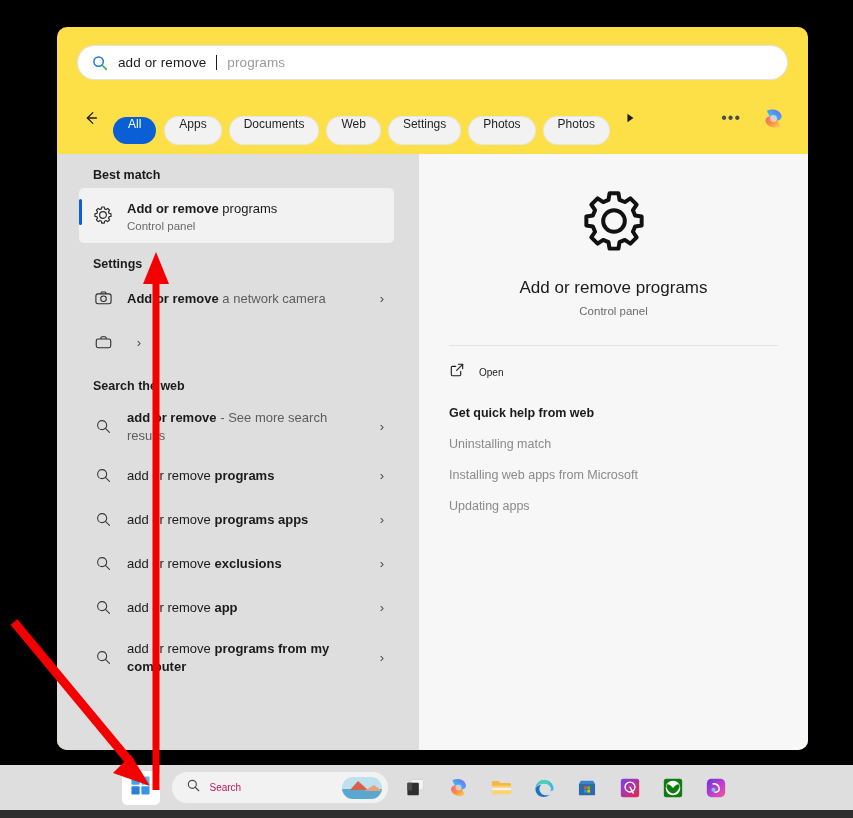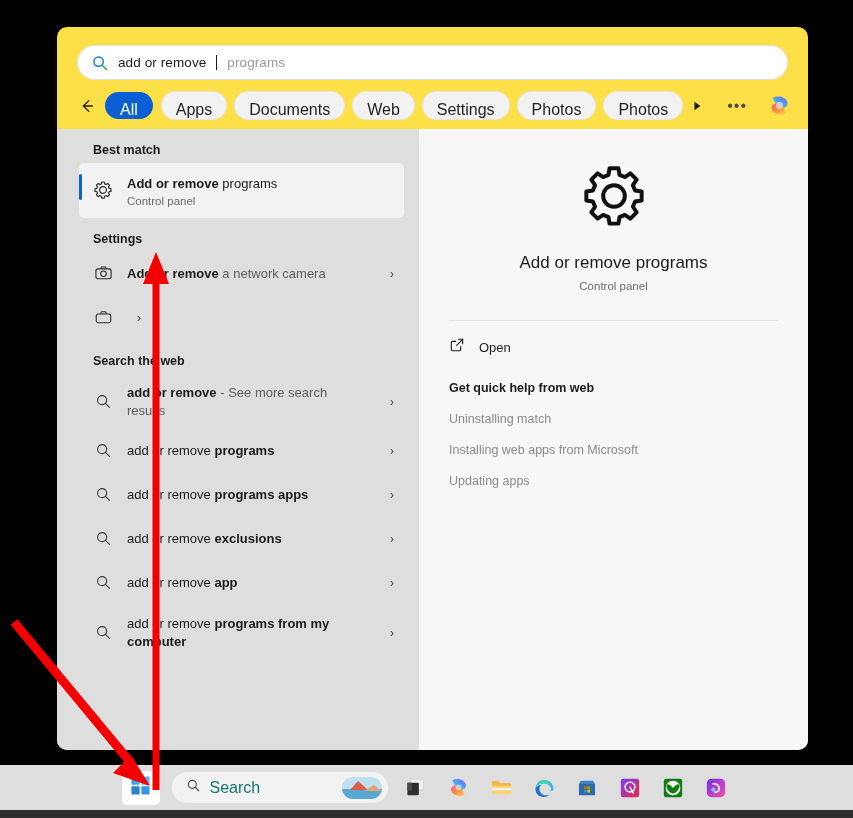--- a/index.html
+++ b/index.html
@@ -32,33 +32,34 @@
   .searchbox .s-icon { width: 16px; height: 16px; flex: 0 0 16px; }
   .query-text { font-size: 13.5px; color: #1b1b1b; letter-spacing: .1px; }
   .caret { display:inline-block; width:1px; height:15px; background:#1b1b1b; vertical-align:-3px; margin:0 0px; }
   .query-ghost { font-size: 13.5px; color: #9a9a9a; letter-spacing: .1px; }
 
   
   .chips { display: flex; align-items: center; padding: 13px 21px 10px 21px; gap: 9px; }
   .backbtn { width: 26px; height: 26px; display:flex; align-items:center; justify-content:center; cursor:pointer; }
   .chip {
     height: 27px; border-radius: 14px; background: #f2f2f2;
-    display: flex; align-items: flex-end; padding: 0 14px;
-    font-size: 16px; color: #1f1f1f; cursor: pointer;
+    display: flex; align-items: flex-start; padding: 0 14px;
+    font-size: 12px; color: #1f1f1f; cursor: pointer;
     box-shadow: 0 0 0 1px #e6e6e6;
+    margin-top: 25px;
   }
   .chip.active { background: #0b5fd4; color: #ffffff; box-shadow:none; padding: 0 15px; }
   .chip-more { width:24px; height:24px; display:flex; align-items:center; justify-content:center; cursor:pointer; }
   .chips-spacer { flex: 1; }
   .ellipsis { font-size: 16px; color: #4c4c4c; letter-spacing: 1px; cursor:pointer; padding: 0 6px; }
   .copilot-chip { width: 27px; height: 27px; cursor:pointer; margin-left: 4px; }
 
   
   .body { flex: 1; display: flex; min-height: 0; }
-  .left-pane { width: 362px; background: #dedede; padding: 0 1px 0 0; overflow: hidden; }
+  .left-pane { width: 362px; background: #dedede; padding: 0 11px 0 0; overflow: hidden; }
   .right-pane { flex: 1; background: #f7f7f7; padding: 0 22px; }
 
   .section-title {
     font-size: 12.5px; font-weight: bold; color: #1b1b1b;
     padding: 14px 0 6px 14px; margin-left: 22px;
   }
 
   
   .row {
     display: flex; align-items: center; gap: 14px;
@@ -81,40 +82,40 @@
   .r-sub { font-size: 11.5px; color: #6b6b6b; margin-top: 2px; }
   .chev { flex: 0 0 14px; color: #4a4a4a; font-size: 13px; text-align: right; }
 
   
   .preview-head { text-align: center; padding-top: 32px; }
   .gear-big { display: inline-block; }
   .preview-title { font-size: 17px; color: #1b1b1b; margin-top: 18px; }
   .preview-sub { font-size: 11.5px; color: #6b6b6b; margin-top: 7px; }
   .divider { height: 1px; background: #e3e3e3; margin: 28px 8px 0 8px; }
   .open-row { display: flex; align-items: center; gap: 14px; padding: 16px 8px 0 8px; cursor: pointer; }
-  .open-label { font-size: 13px; color: #1b1b1b; }
+  .open-label { font-size: 10px; color: #1b1b1b; }
   .help-title { font-size: 12.5px; font-weight: bold; color: #1b1b1b; padding: 24px 8px 0 8px; }
   .help-link { font-size: 12.5px; color: #8a8a8a; padding: 17px 8px 0 8px; cursor: pointer; }
 
   
   .taskbar {
     position: absolute; left: 0; bottom: 8px; width: 853px; height: 45px;
     background: #dedede; display: flex; align-items: center; justify-content: center; gap: 0px;
   }
   .tb-inner { display: flex; align-items: center; gap: 12px; }
   .start-btn {
     width: 38px; height: 34px; background: #ffffff; border-radius: 5px;
     display: flex; align-items: center; justify-content: center; cursor: pointer;
   }
   .tb-search {
     width: 216px; height: 31px; background: #f2f2f2; border-radius: 16px;
     display: flex; align-items: center; gap: 9px; padding: 0 6px 0 14px;
     box-shadow: 0 0 0 1px #e0e0e0; cursor: text;
   }
-  .tb-search-label { font-size: 16px; color: #0f766e; flex: 1; }
+  .tb-search-label { font-size: 10px; color: #be185d; flex: 1; }
   .tb-thumb { width: 40px; height: 22px; border-radius: 11px; overflow: hidden; flex:0 0 40px; }
   .tb-icon { width: 31px; height: 31px; display:flex; align-items:center; justify-content:center; cursor: pointer; }
   .bottom-strip { position:absolute; left:0; bottom:0; width:853px; height:8px; background:#2f2f2f; }
 
   
   .annot { position: absolute; left: 0; top: 0; width: 853px; height: 818px; pointer-events: none; }
 </style>
 </head>
 <body>
 

